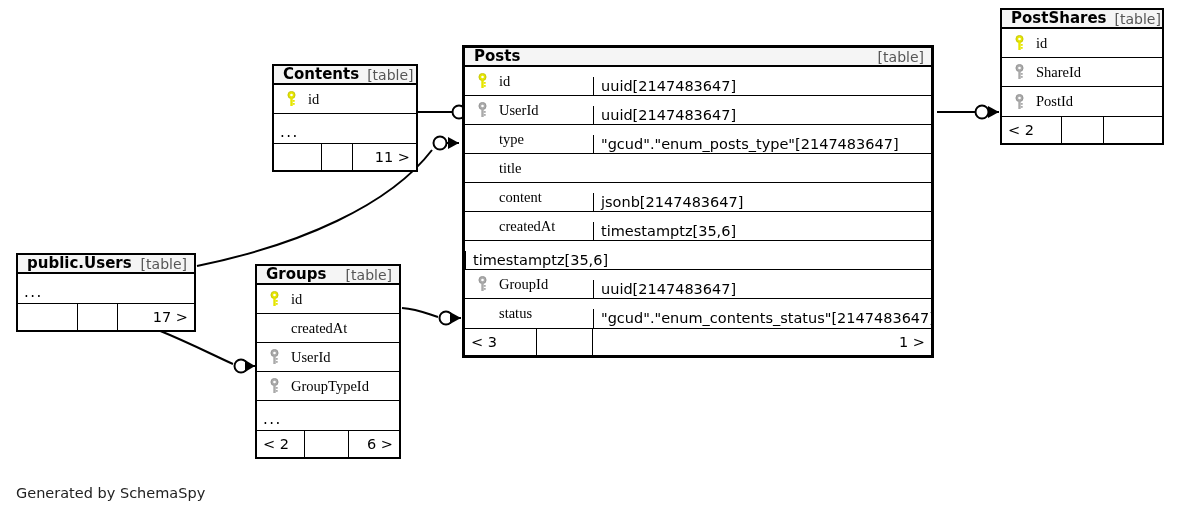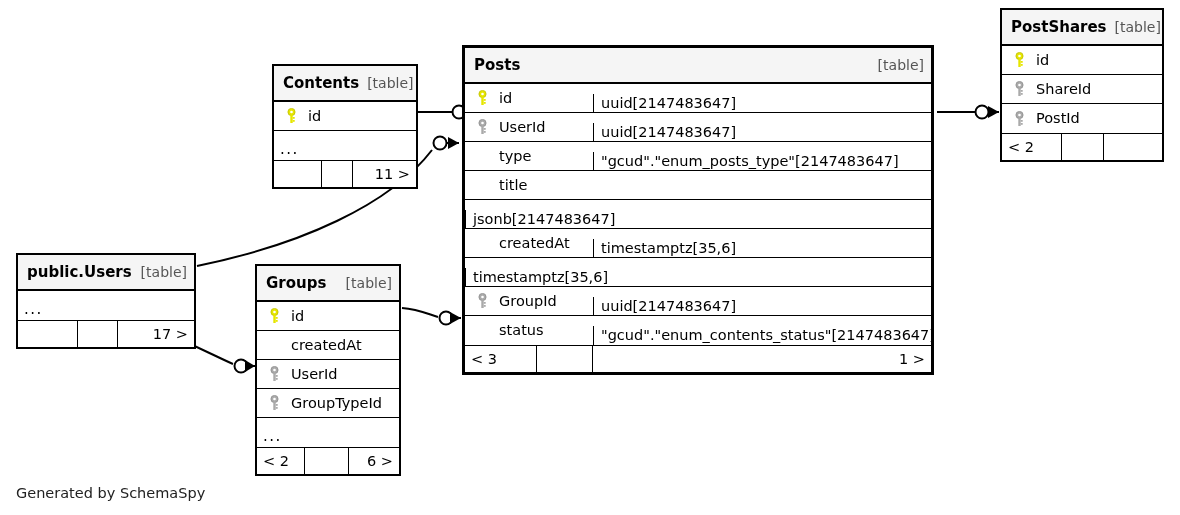--- a/index.html
+++ b/index.html
@@ -42,21 +42,21 @@
     line-height: 1;
   }
   .tbl.focus {
     border-width: 3px;
   }
 
   .tbl-head {
     box-sizing: border-box;
     background: #f5f5f5;
     border-bottom: 2px solid #000000;
-    height: 36px;
+    height: 19px;
     display: flex;
     align-items: center;
     justify-content: space-between;
     padding: 0 7px 0 9px;
     white-space: nowrap;
   }
   .tbl-name {
     font-weight: bold;
     font-size: 15px;
     color: #000;
@@ -97,21 +97,21 @@
     margin-top: 10px;
   }
 
   .keyslot {
     width: 22px;
     flex: 0 0 22px;
     display: flex;
     align-items: center;
     justify-content: center;
   }
-  .colname { padding-left: 6px; }
+  .colname { padding-left: 6px; font-family: Liberation Serif, serif; }
 
   
   .row.ellipsis {
     align-items: flex-end;
     padding-left: 6px;
     padding-bottom: 3px;
     font-size: 15px;
     letter-spacing: 1.5px;
     color: #000;
   }
@@ -305,20 +305,24 @@
       </div>
 
       <div class="row">
         <div class="cell-name">
           <span class="keyslot"></span>
           <span class="colname">title</span>
         </div>
       </div>
 
       <div class="row">
+        <div class="cell-name">
+          <span class="keyslot"></span>
+          <span class="colname">content</span>
+        </div>
         <div class="cell-type">jsonb[2147483647]</div>
       </div>
 
       <div class="row">
         <div class="cell-name">
           <span class="keyslot"></span>
           <span class="colname">createdAt</span>
         </div>
         <div class="cell-type">timestamptz[35,6]</div>
       </div>

